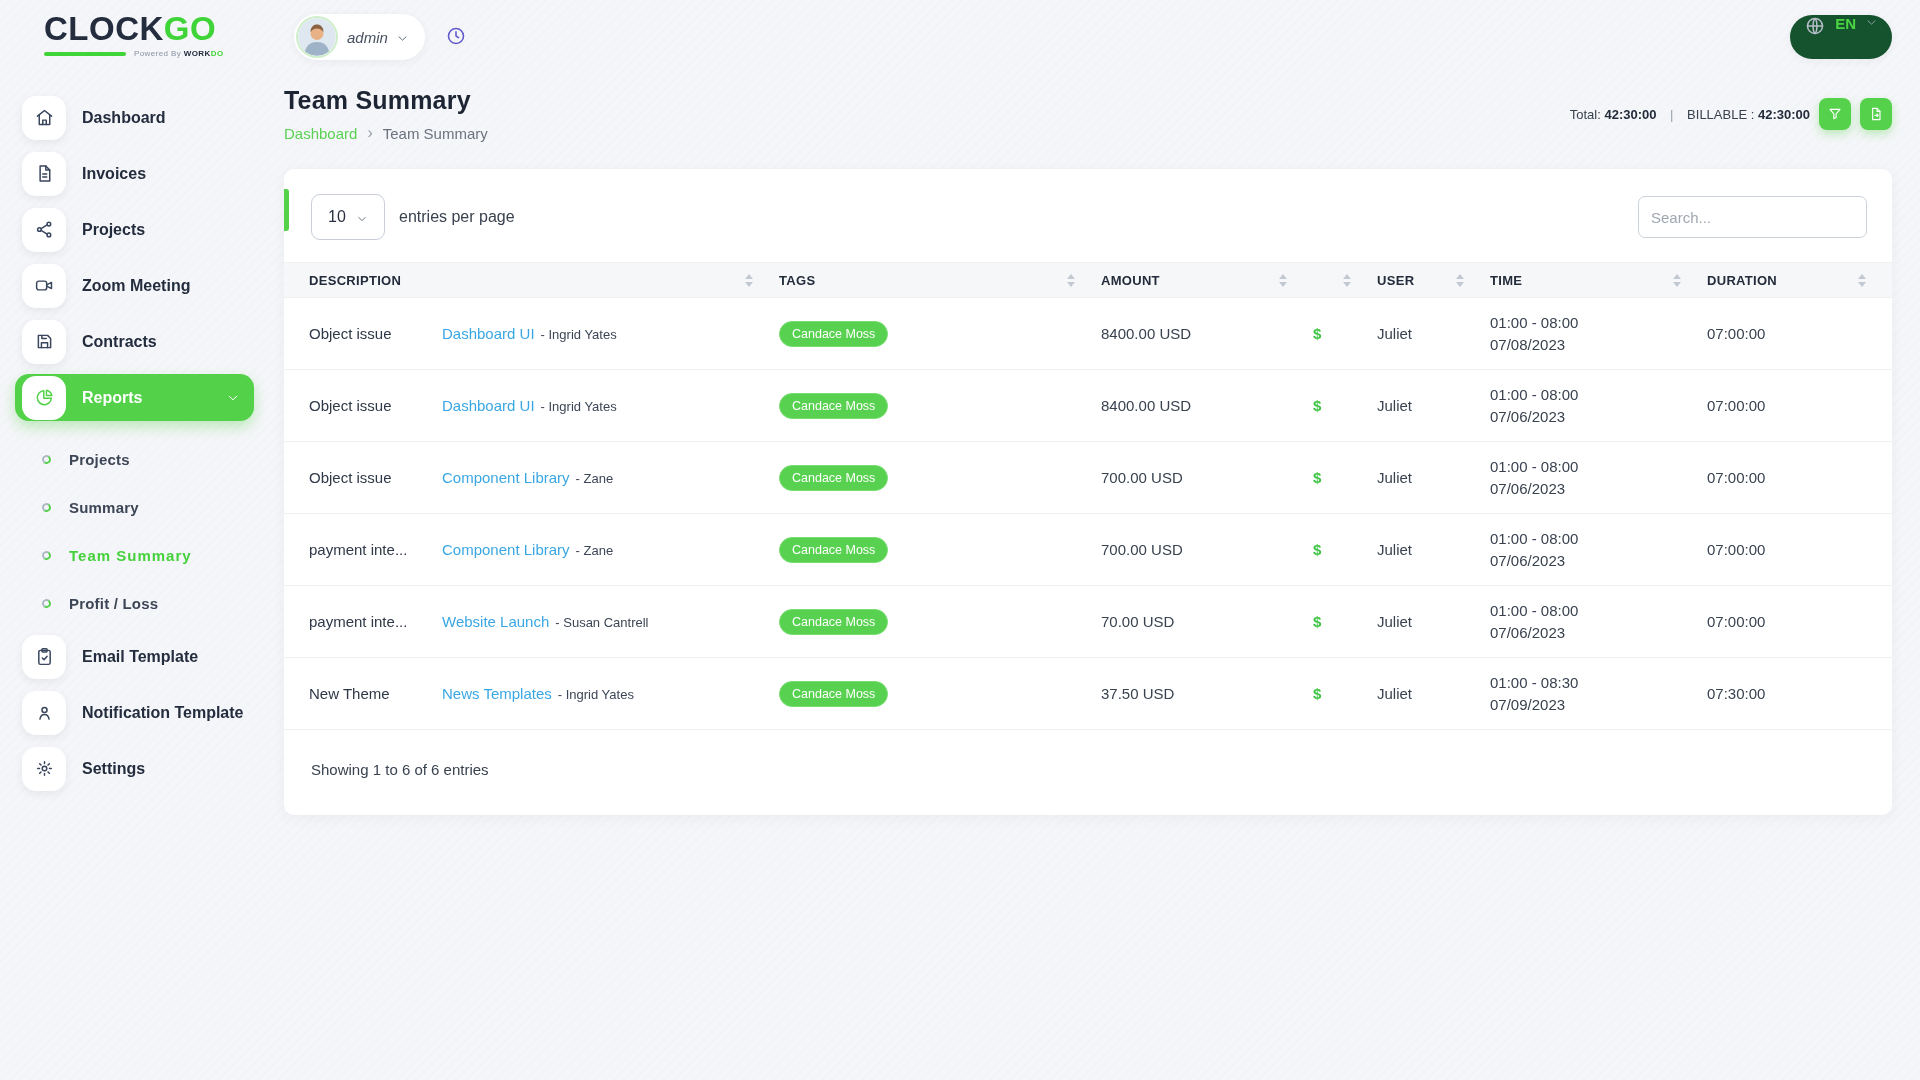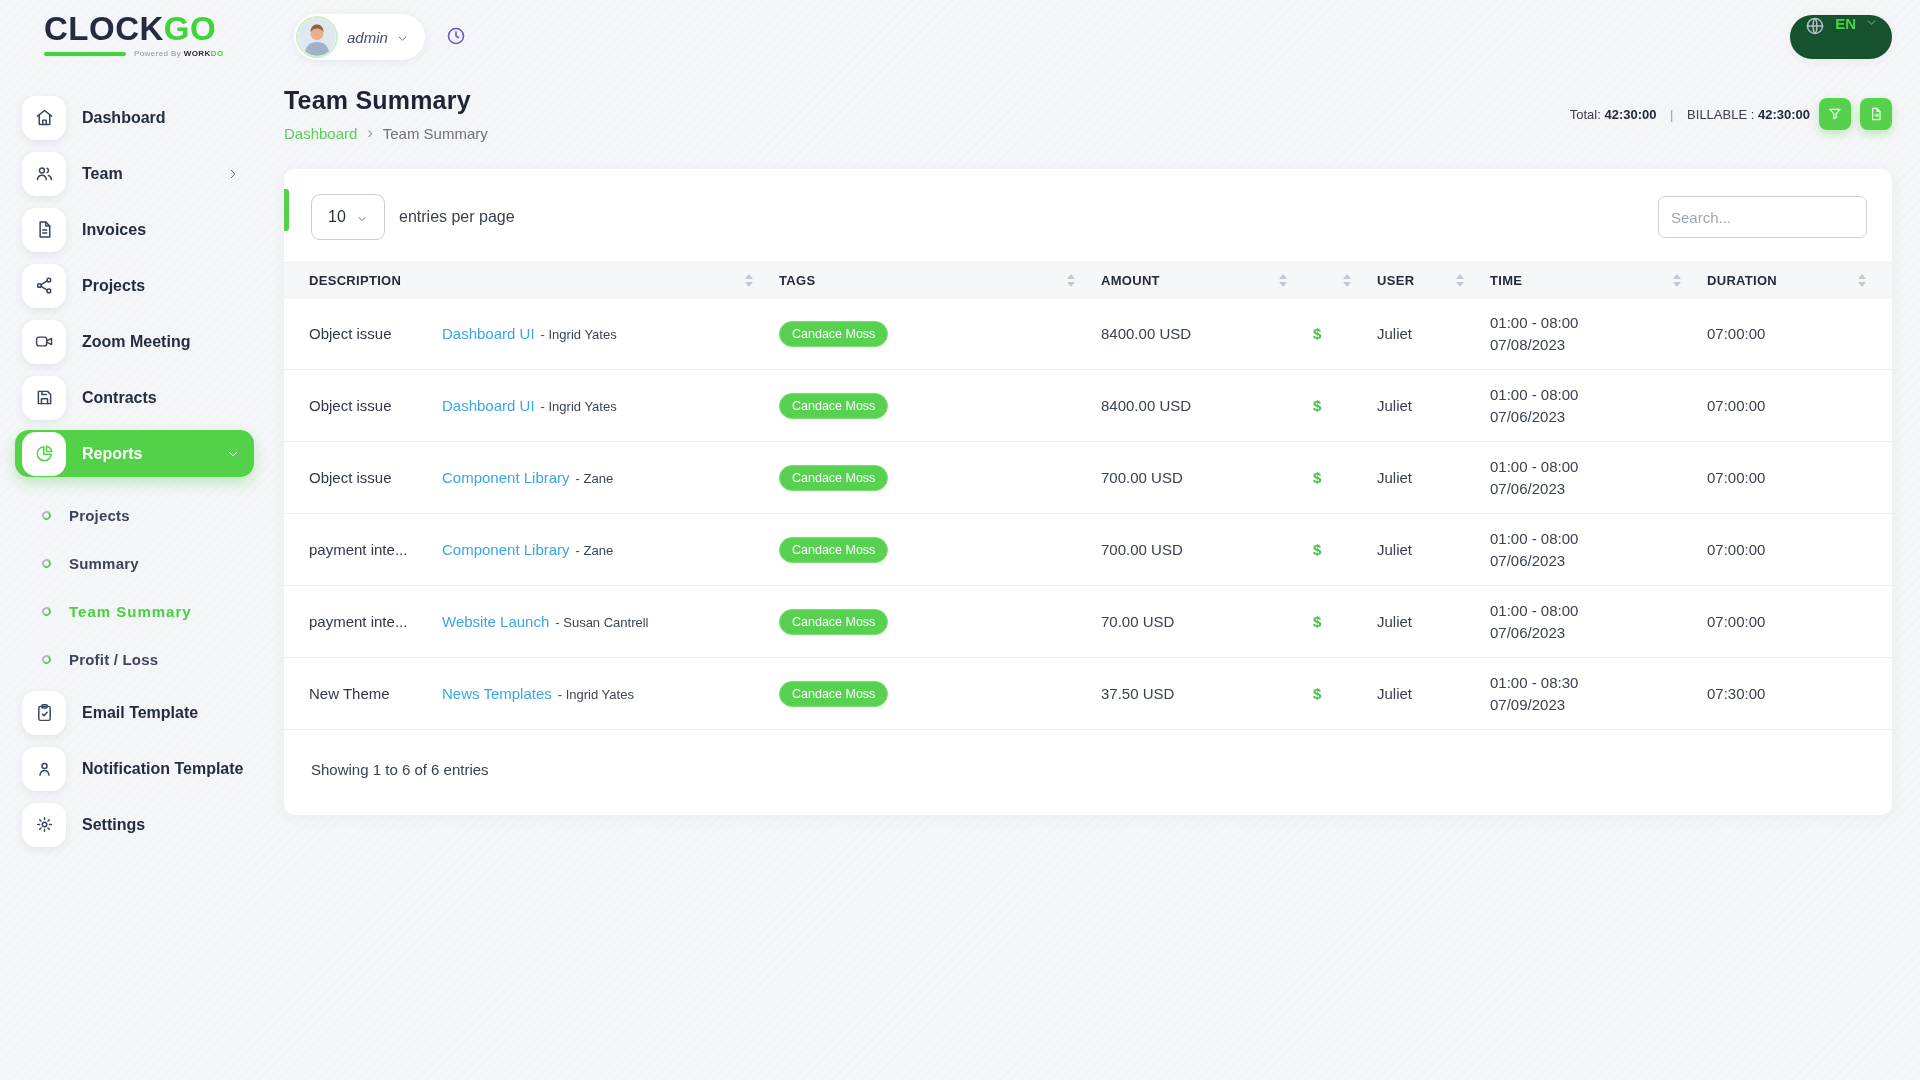--- a/index.html
+++ b/index.html
@@ -84,21 +84,21 @@
   .card { margin-top:27px; background:#fff; border-radius:10px; position:relative; overflow:hidden;
     box-shadow:0 3px 14px rgba(45,55,80,.05); }
   .accent { position:absolute; left:0; top:20px; width:5px; height:42px; background:#53d149;
     border-radius:0 3px 3px 0; }
 
   .controls { display:flex; align-items:center; padding:25px 25px 22px 27px; }
   .entries-select { width:74px; height:46px; border:1px solid #c9ced8; border-radius:9px; background:#fff;
     display:flex; align-items:center; justify-content:center; font-size:16px; color:#2b3342; cursor:pointer; }
   .entries-select .sm-ic { margin-left:10px; width:12px; height:12px; }
   .entries-label { margin-left:14px; font-size:16px; color:#39424f; }
-  .search-input { margin-left:auto; width:209px; height:42px; border:1px solid #ccd2da; border-radius:7px;
+  .search-input { margin-left:auto; width:229px; height:42px; border:1px solid #ccd2da; border-radius:7px;
     padding:0 12px; font-size:15px; color:#333c4c; background:#fff; outline:none;
     font-family:"Liberation Sans", sans-serif; }
   .search-input::placeholder { color:#a0a7b1; }
 
   .grid7 { display:grid; grid-template-columns:495px 322px 212px 64px 113px 217px 1fr; align-items:center; }
   .thead { background:#f6f7f9; height:36px; border-top:1px solid #eef0f4; border-bottom:1px solid #eef0f4; }
   .th { display:flex; align-items:center; justify-content:space-between; padding:0 26px 0 0;
     font-size:13px; font-weight:700; color:#232c3b; letter-spacing:.3px; cursor:pointer; }
   .th:first-child { padding-left:25px; }
   .sort { display:inline-flex; flex-direction:column; gap:3px; margin-left:8px; }
@@ -135,34 +135,20 @@
       <div>
           <div class="nav-item">
             <span class="icon-tile">
               <span class="ni"><svg viewBox="0 0 24 24" width="100%" height="100%" fill="none" stroke="currentColor" stroke-width="1.7" stroke-linecap="round" stroke-linejoin="round">
                   <path d="M4 10.5L12 4l8 6.5"></path>
                   <path d="M6 9.5V20h12V9.5"></path>
                   <path d="M10 20v-5h4v5"></path>
                 </svg></span>
             </span>
             <span class="nav-label">Dashboard</span>
-          </div>
-          <div class="nav-item">
-            <span class="icon-tile">
-              <span class="ni"><svg viewBox="0 0 24 24" width="100%" height="100%" fill="none" stroke="currentColor" stroke-width="1.7" stroke-linecap="round" stroke-linejoin="round">
-                  <circle cx="9" cy="8.5" r="2.8"></circle>
-                  <path d="M3.8 19c.6-3.2 2.6-5 5.2-5s4.6 1.8 5.2 5"></path>
-                  <path d="M15 6a2.8 2.8 0 010 5"></path>
-                  <path d="M16.6 14.3c1.9.6 3 2.2 3.4 4.7"></path>
-                </svg></span>
-            </span>
-            <span class="nav-label">Team</span>
-            <span class="trail"><svg viewBox="0 0 24 24" width="100%" height="100%" fill="none" stroke="currentColor" stroke-width="1.7" stroke-linecap="round" stroke-linejoin="round">
-                <path d="M9 5.5l6 6.5-6 6.5"></path>
-              </svg></span>
           </div>
           <div class="nav-item">
             <span class="icon-tile">
               <span class="ni"><svg viewBox="0 0 24 24" width="100%" height="100%" fill="none" stroke="currentColor" stroke-width="1.7" stroke-linecap="round" stroke-linejoin="round">
                   <path d="M7 3.5h6.5L18 8v12.5H7z"></path>
                   <path d="M13.5 3.5V8H18"></path>
                   <path d="M10 12.5h4.5"></path>
                   <path d="M10 16h4.5"></path>
                 </svg></span>
             </span>

